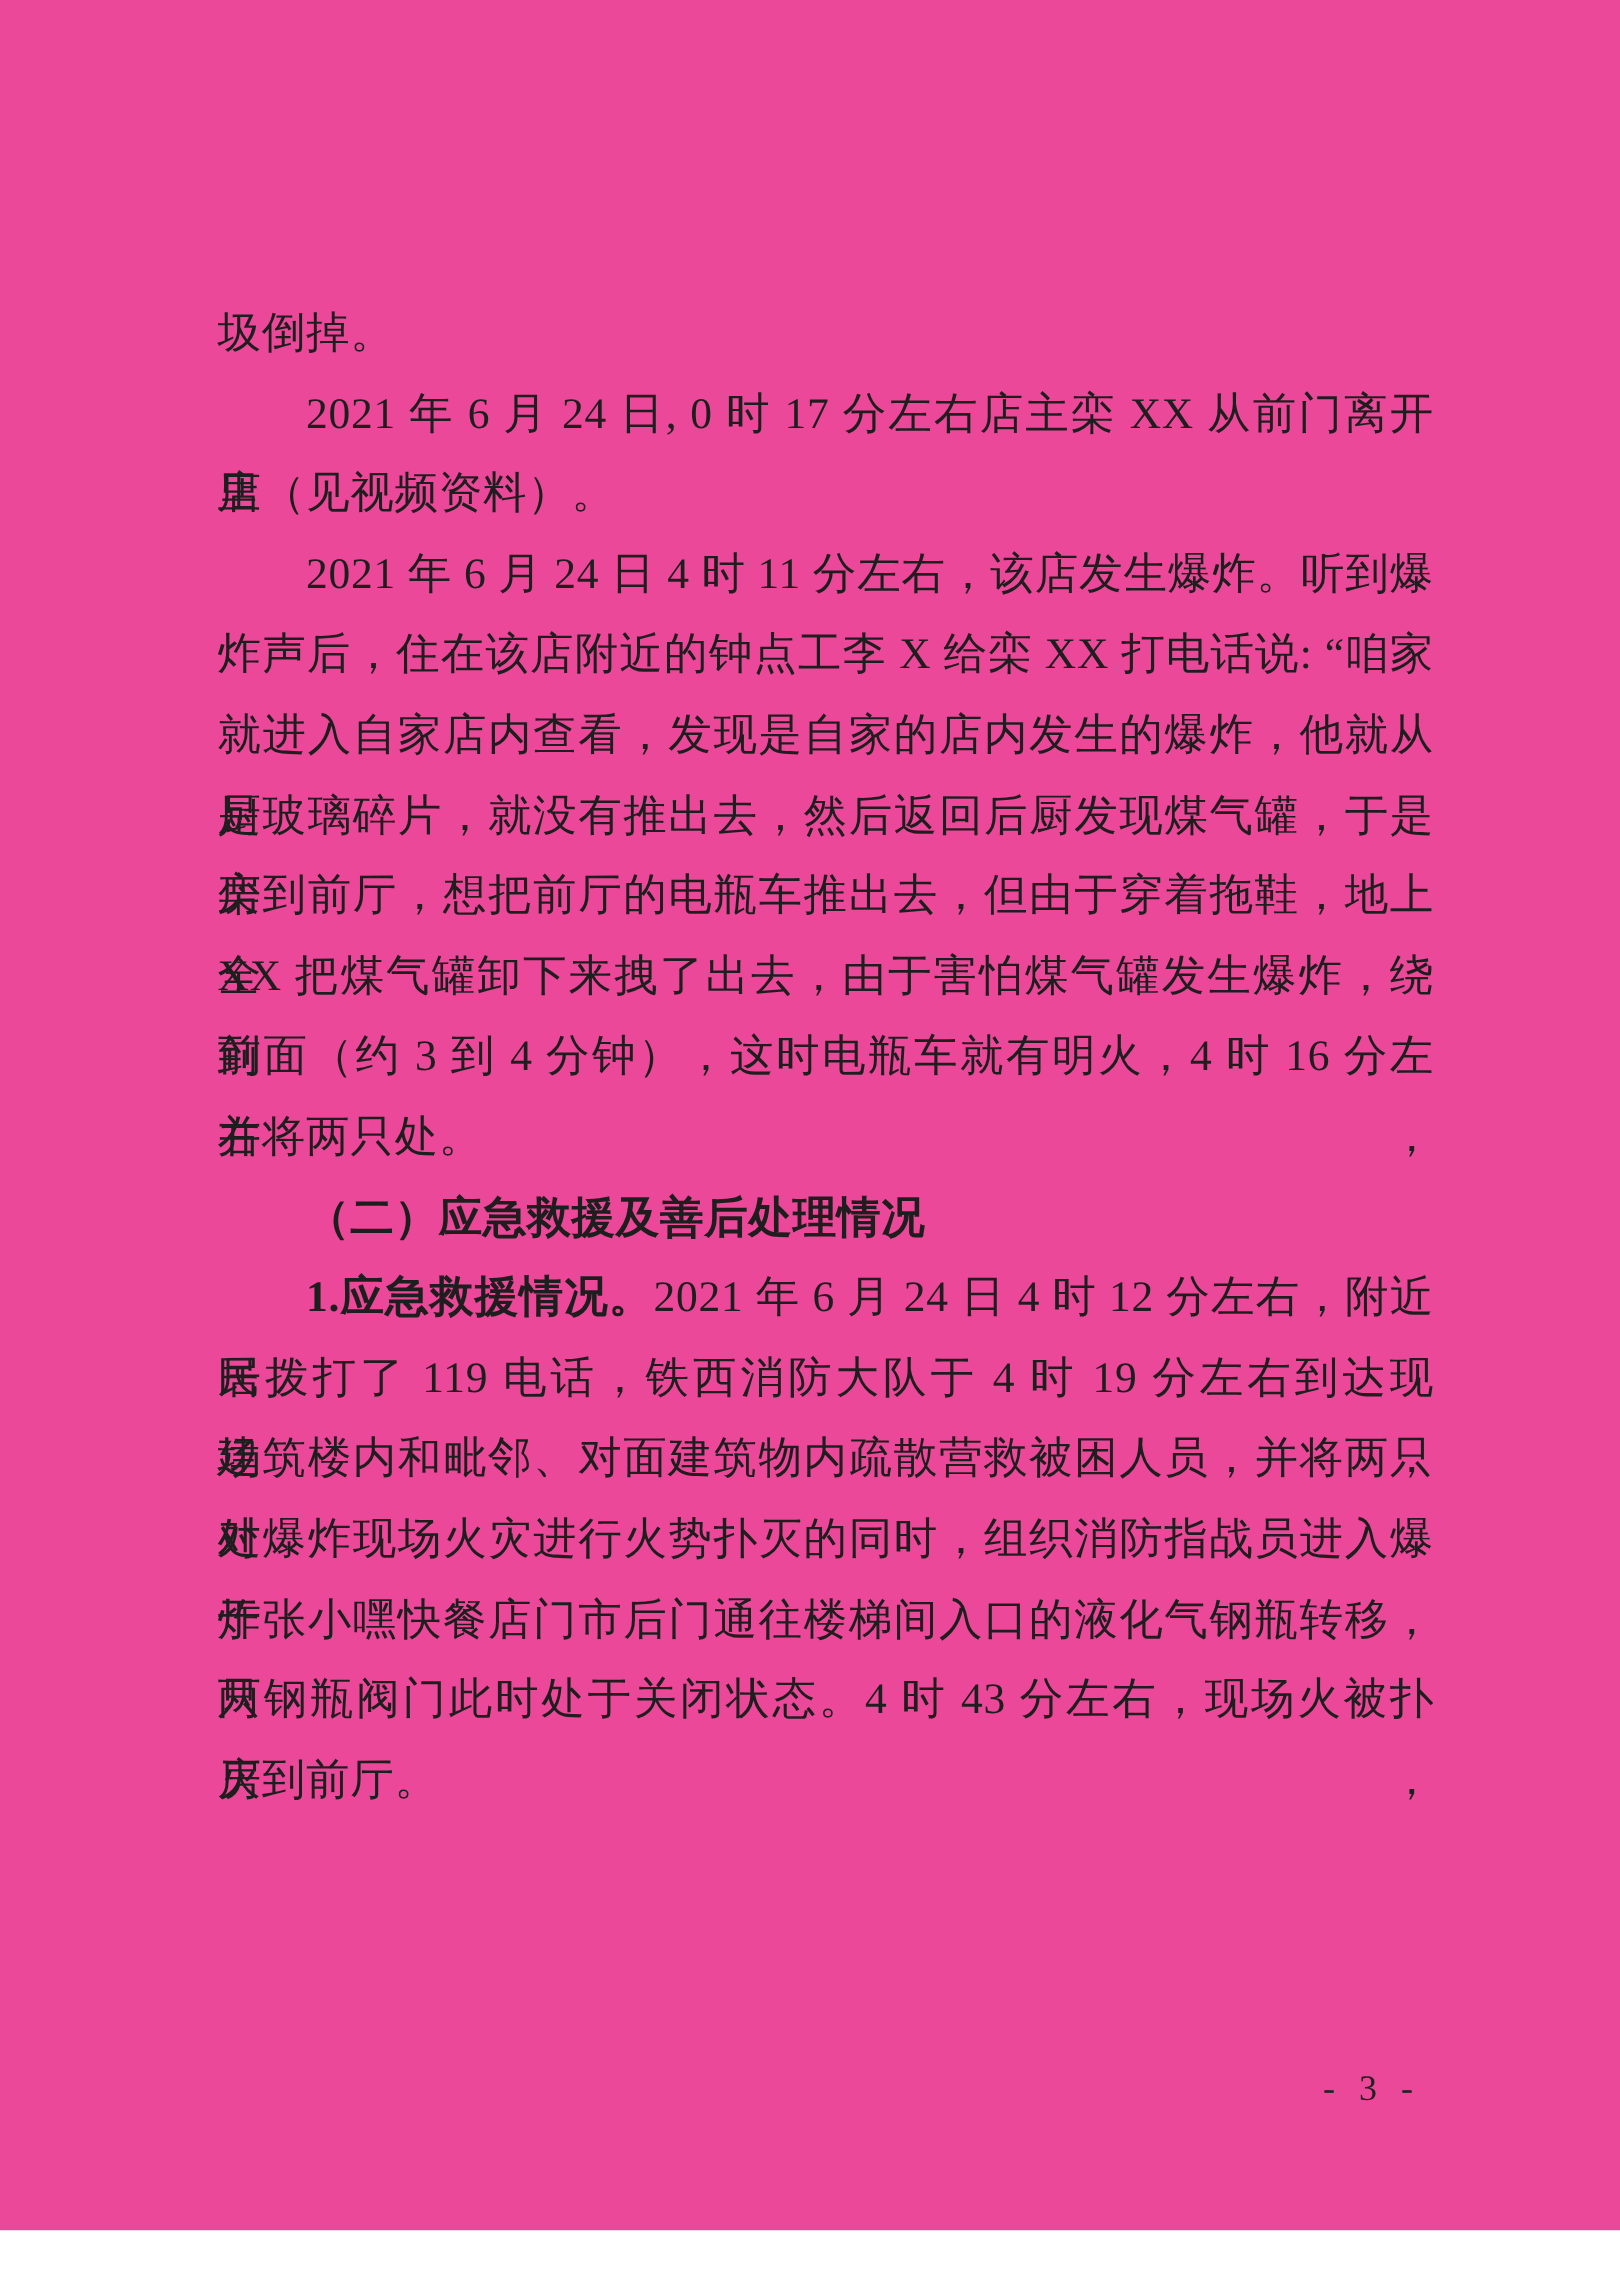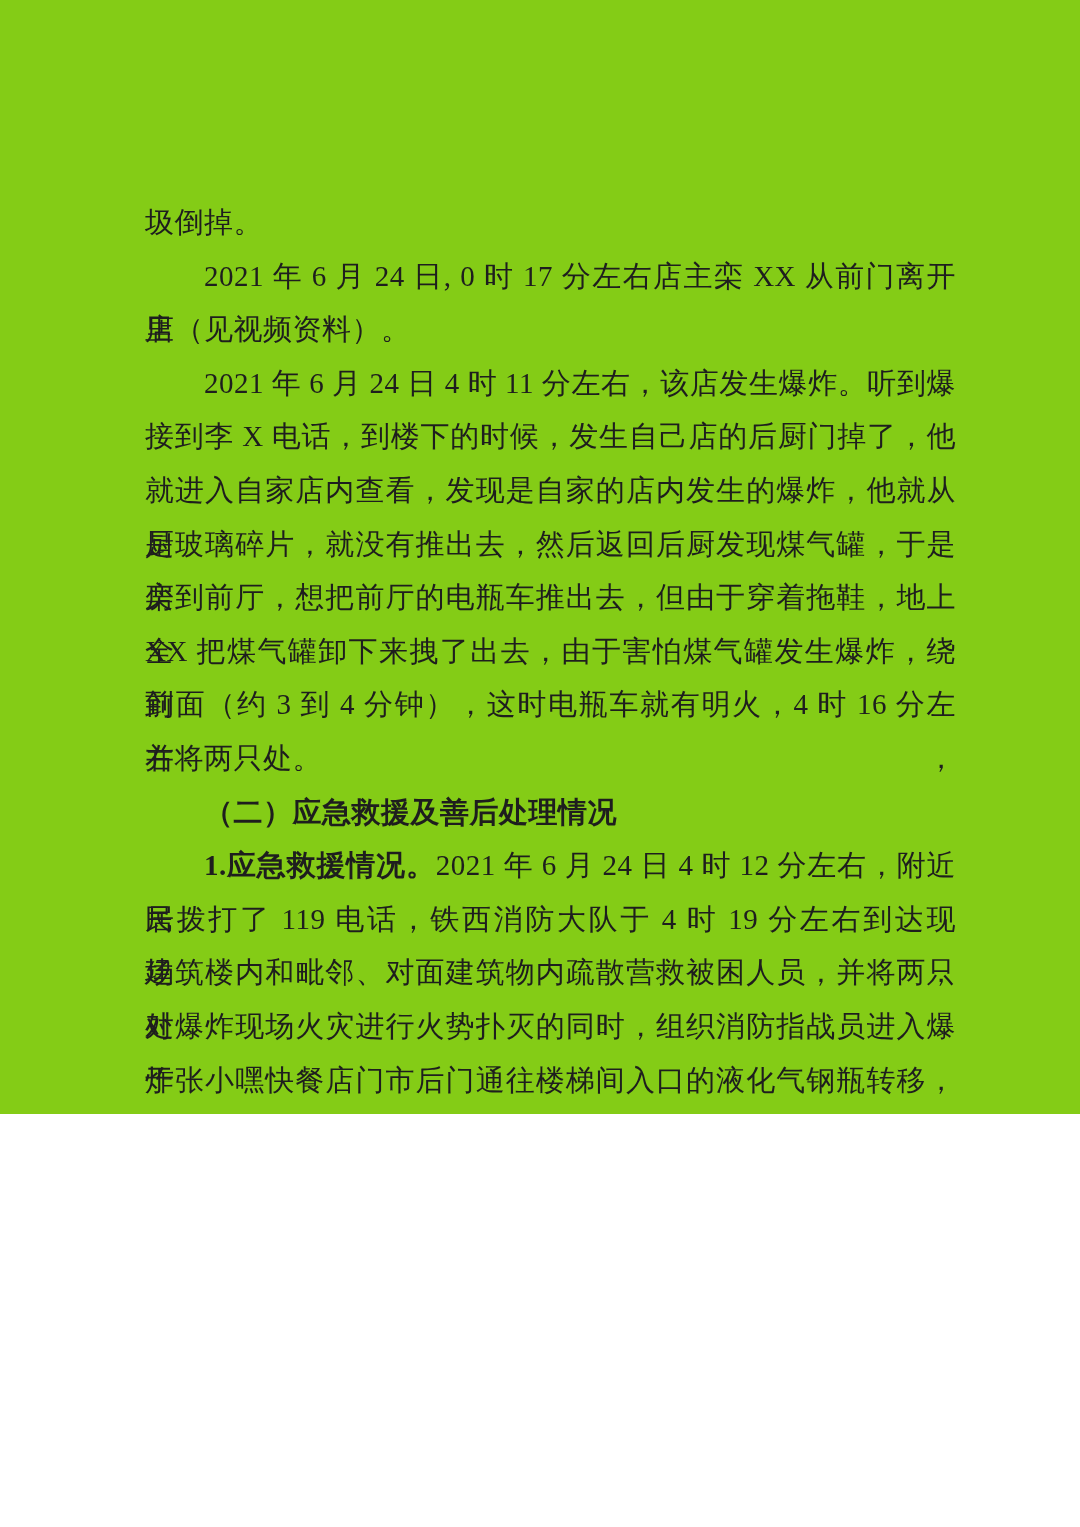--- a/index.html
+++ b/index.html
@@ -3,22 +3,22 @@
 <meta charset="utf-8">
 <style>
   html, body {
     margin: 0;
     padding: 0;
     background: #ffffff;
   }
   .page {
     position: relative;
     width: 1080px;
-    height: 1114px;
-    background: #84cc16;
+    height: 1487px;
+    background: #ec4899;
     font-family: "Liberation Serif", "DejaVu Serif", serif;
     color: #1e1e1e;
     overflow: hidden;
   }
   .content {
     position: absolute;
     left: 145px;
     top: 196px;
     width: 811px;
   }
@@ -58,21 +58,21 @@
 </head>
 <body>
 
 <div class="page">
   <div class="content">
 
     <div class="line">圾倒掉。</div>
     <div class="line j i">2021 年 6 月 24 日, 0 时 17 分左右店主栾 XX 从前门离开店</div>
     <div class="line">里（见视频资料）。</div>
     <div class="line j i">2021 年 6 月 24 日 4 时 11 分左右，该店发生爆炸。听到爆</div>
-    <div class="line j">接到李 X 电话，到楼下的时候，发生自己店的后厨门掉了，他</div>
+    <div class="line j">炸声后，住在该店附近的钟点工李 X 给栾 XX 打电话说: “咱家</div>
     <div class="line j">就进入自家店内查看，发现是自家的店内发生的爆炸，他就从厨</div>
     <div class="line j">是玻璃碎片，就没有推出去，然后返回后厨发现煤气罐，于是栾</div>
     <div class="line j">房到前厅，想把前厅的电瓶车推出去，但由于穿着拖鞋，地上全</div>
     <div class="line j">XX 把煤气罐卸下来拽了出去，由于害怕煤气罐发生爆炸，绕到</div>
     <div class="line j">前面（约 3 到 4 分钟），这时电瓶车就有明火，4 时 16 分左右，</div>
     <div class="line">并将两只处。</div>
 
     <div class="line heading i">（二）应急救援及善后处理情况</div>
 
     <div class="line j i">

